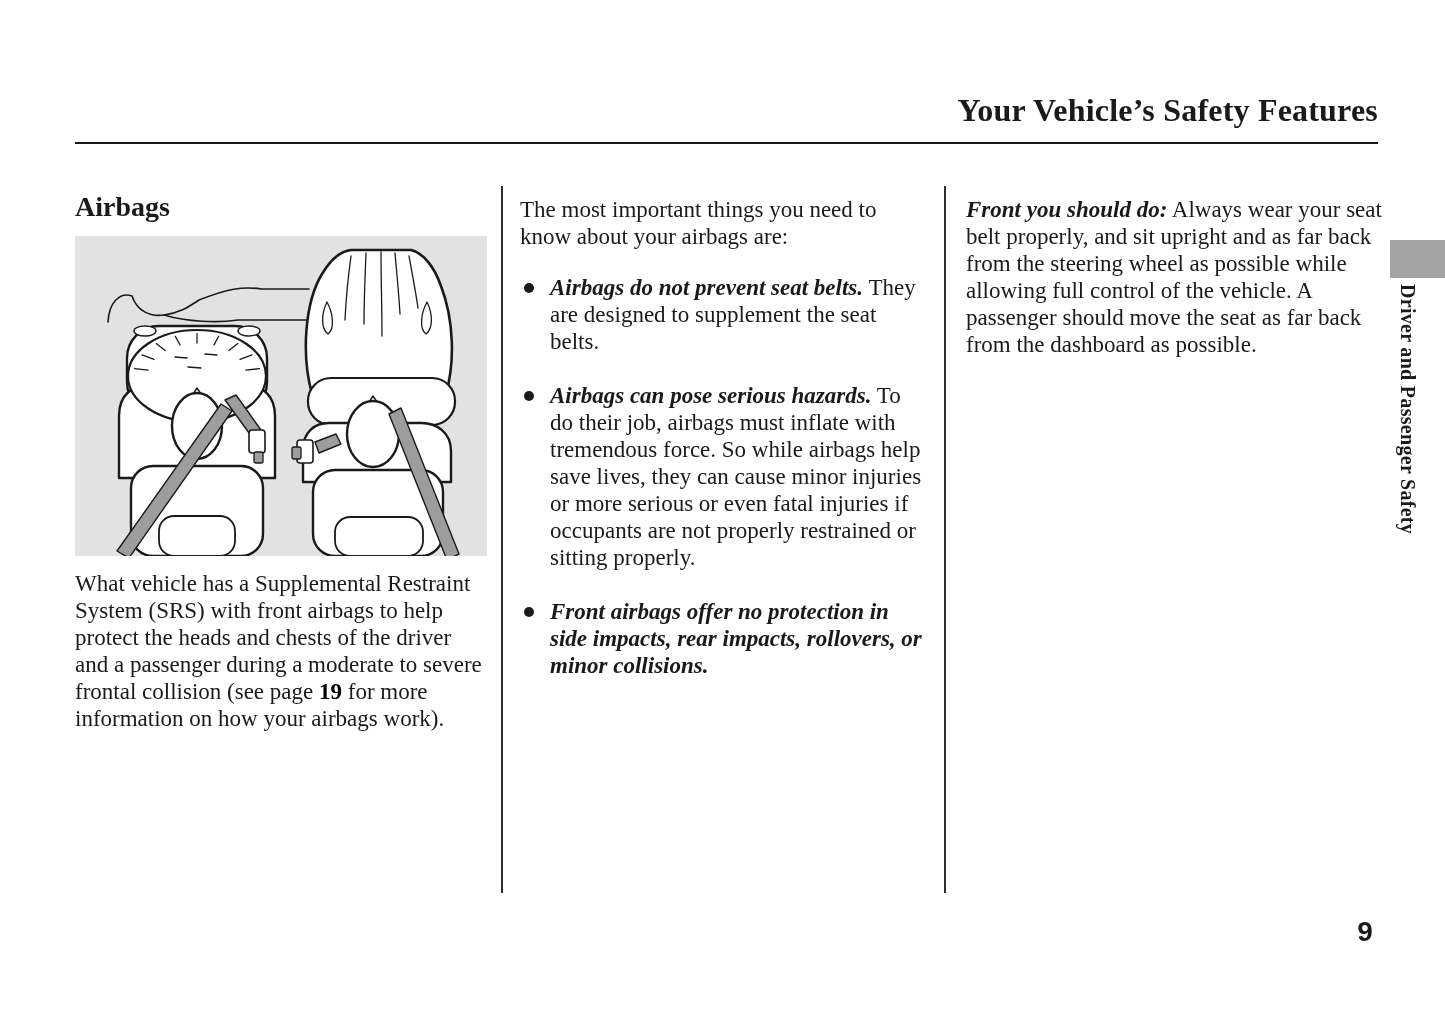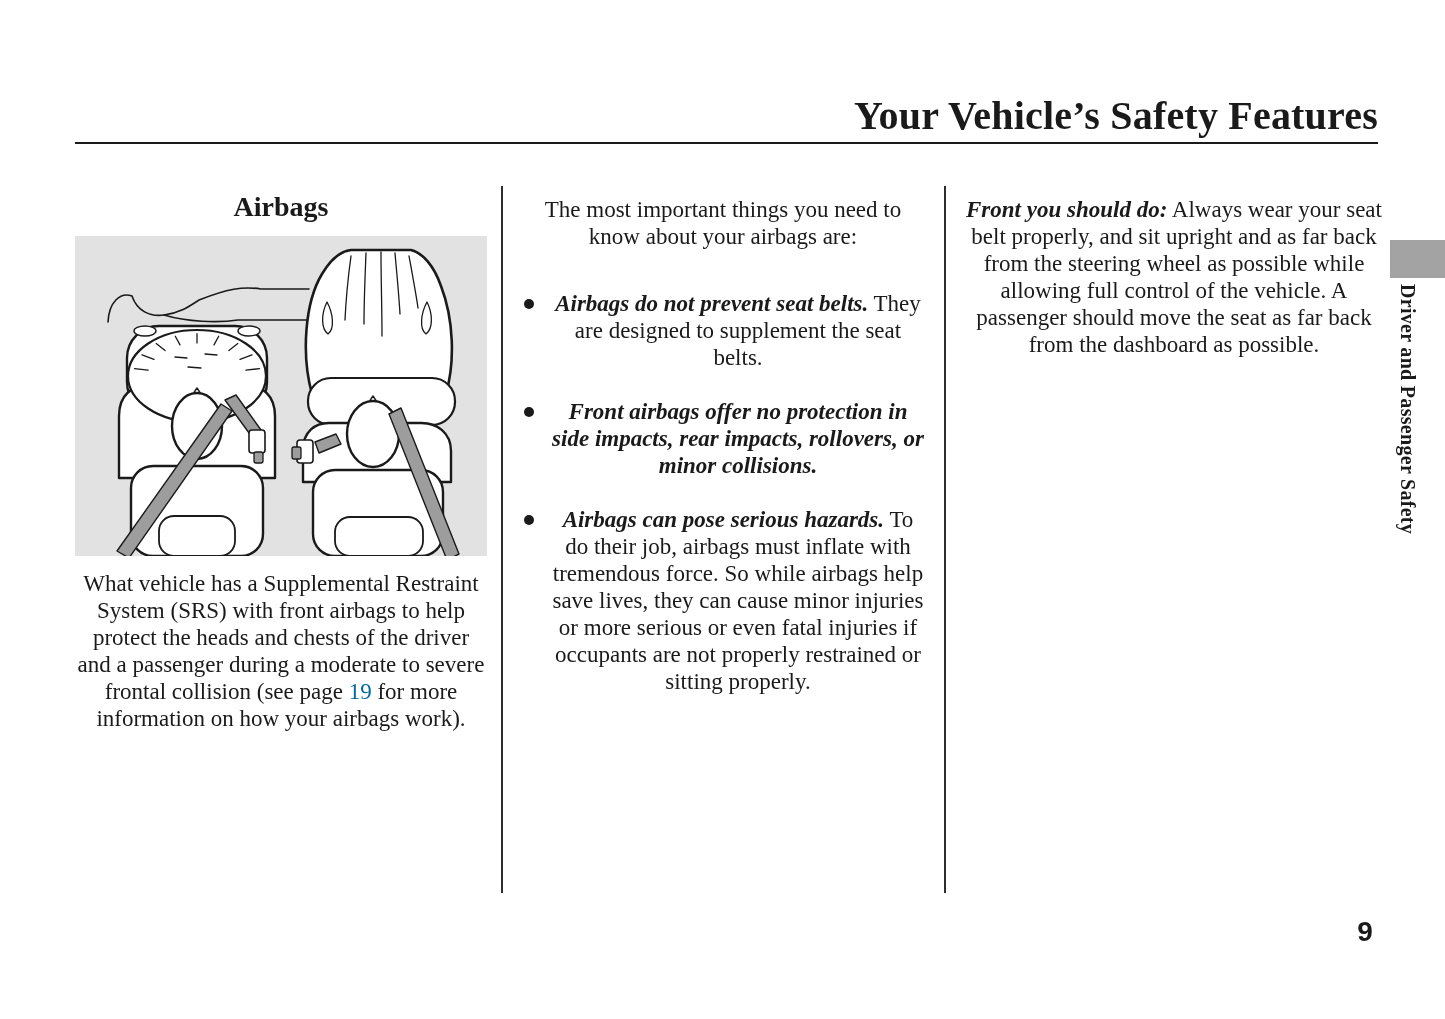--- a/index.html
+++ b/index.html
@@ -7,42 +7,42 @@
   .page {
     position:relative;
     width:1445px; height:1019px;
     background:#ffffff;
     font-family:"Liberation Serif","DejaVu Serif",serif;
     color:#1a1a1a;
     overflow:hidden;
   }
   .page-title {
     position:absolute; top:92px; right:67px;
-    font-size:40px; font-weight:bold; letter-spacing:.2px;
+    font-size:32px; font-weight:bold; letter-spacing:.2px;
     white-space:nowrap;
   }
   .header-rule {
     position:absolute; left:75px; top:142px;
     width:1303px; height:2px; background:#1a1a1a;
   }
-  .col { position:absolute; font-size:23px; line-height:27px;text-align:center; }
+  .col { position:absolute; font-size:23px; line-height:27px; }
   .col-left   { left:75px;  top:193px; width:412px; }
   .col-mid    { left:520px; top:196px; width:406px; }
   .col-right  { left:966px; top:196px; width:416px; }
   .v-divider {
     position:absolute; top:186px; width:2px; height:707px; background:#2e2e2e;
   }
   .v-divider.d1 { left:501px; }
   .v-divider.d2 { left:944px; }
   .section-heading { font-size:28px; font-weight:bold; margin-bottom:16px; }
   .figure-box { display:block; margin-bottom:14px; }
   .para { margin-bottom:27px; }
   .lead-bi { font-weight:bold; font-style:italic; }
-  .page-link { color:#0369a1; text-decoration:none; cursor:pointer; }
-  .intro { margin-bottom:40px; }
+  .page-link { color:#000000; text-decoration:none; cursor:pointer;font-weight:bold; }
+  .intro { margin-bottom:24px; }
   .bullet-item { position:relative; padding-left:30px; margin-bottom:27px; }
   .bullet-item .dot {
     position:absolute; left:4px; top:9px;
     width:10px; height:10px; border-radius:50%; background:#1a1a1a;
   }
   .side-tab {
     position:absolute; left:1390px; top:240px;
     width:55px; height:38px; background:#a3a3a3;
   }
   .side-label {
@@ -154,25 +154,25 @@
   <div class="v-divider d1"></div>
 
   <div class="col col-mid">
     <p class="intro">The most important things you need to know about your airbags are:</p>
 
     <div class="bullet-item">
       <span class="dot"></span><span class="lead-bi">Airbags do not prevent seat belts.</span><span> They are designed to supplement the seat belts.</span>
     </div>
 
     <div class="bullet-item">
-      <span class="dot"></span><span class="lead-bi">Front airbags offer no protection in side impacts, rear impacts, rollovers, or minor collisions.</span><span></span>
+      <span class="dot"></span><span class="lead-bi">Airbags can pose serious hazards.</span><span> To do their job, airbags must inflate with tremendous force. So while airbags help save lives, they can cause minor injuries or more serious or even fatal injuries if occupants are not properly restrained or sitting properly.</span>
     </div>
 
     <div class="bullet-item">
-      <span class="dot"></span><span class="lead-bi">Airbags can pose serious hazards.</span><span> To do their job, airbags must inflate with tremendous force. So while airbags help save lives, they can cause minor injuries or more serious or even fatal injuries if occupants are not properly restrained or sitting properly.</span>
+      <span class="dot"></span><span class="lead-bi">Front airbags offer no protection in side impacts, rear impacts, rollovers, or minor collisions.</span><span></span>
     </div>
   </div>
 
   <div class="v-divider d2"></div>
 
   <div class="col col-right">
     <p class="para"><span class="lead-bi">Front you should do:</span><span> Always wear your seat belt properly, and sit upright and as far back from the steering wheel as possible while allowing full control of the vehicle. A passenger should move the seat as far back from the dashboard as possible.</span></p>
   </div>
 
   <div class="side-tab"></div>

